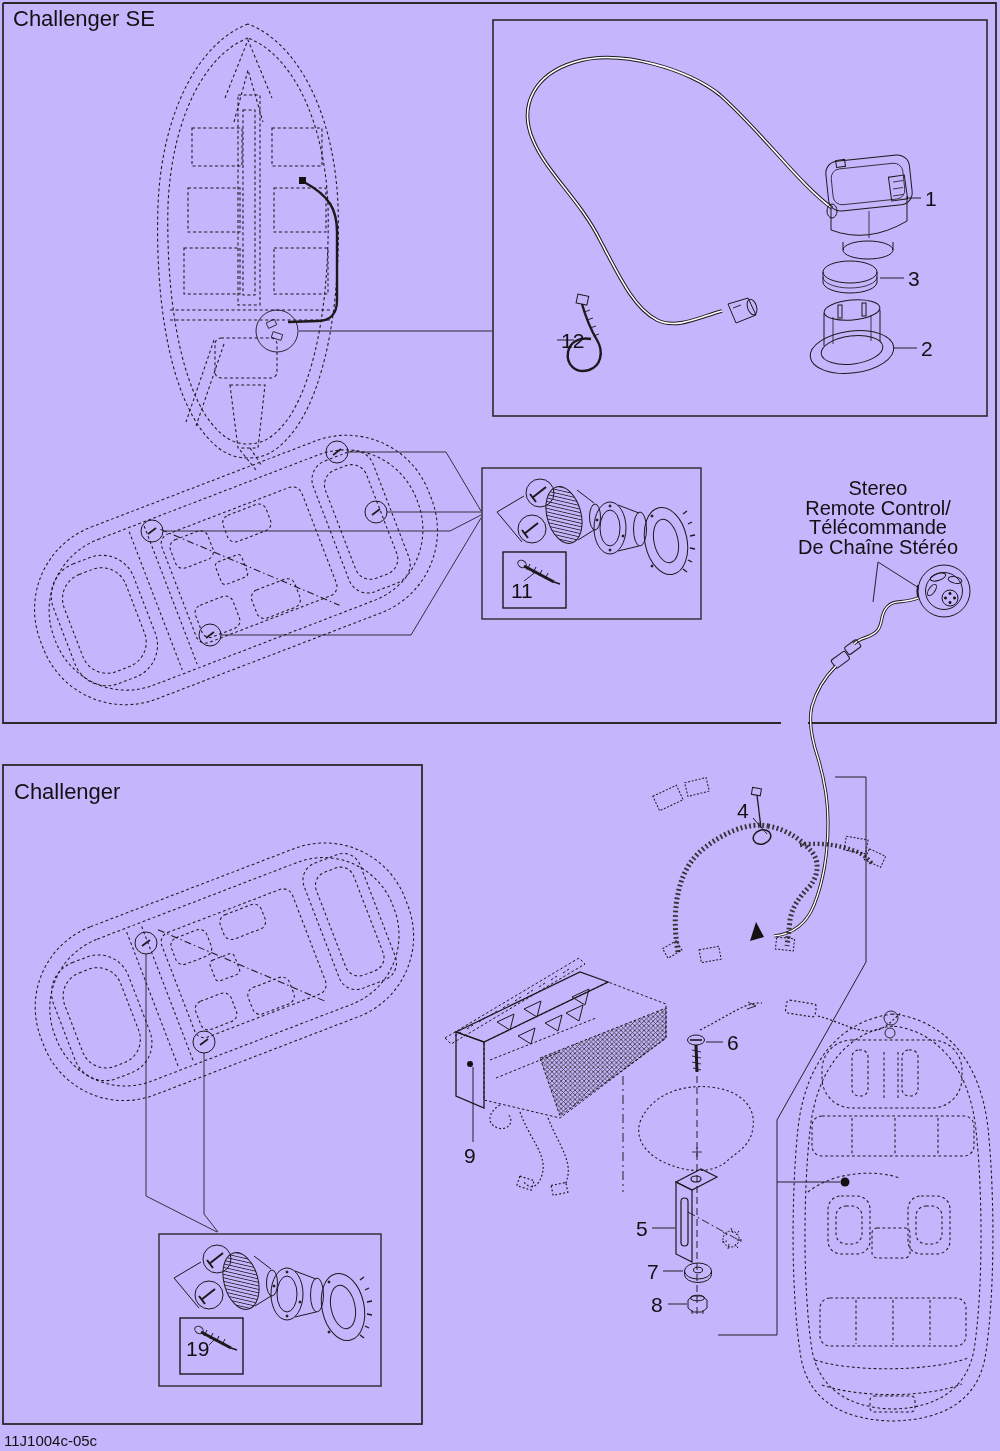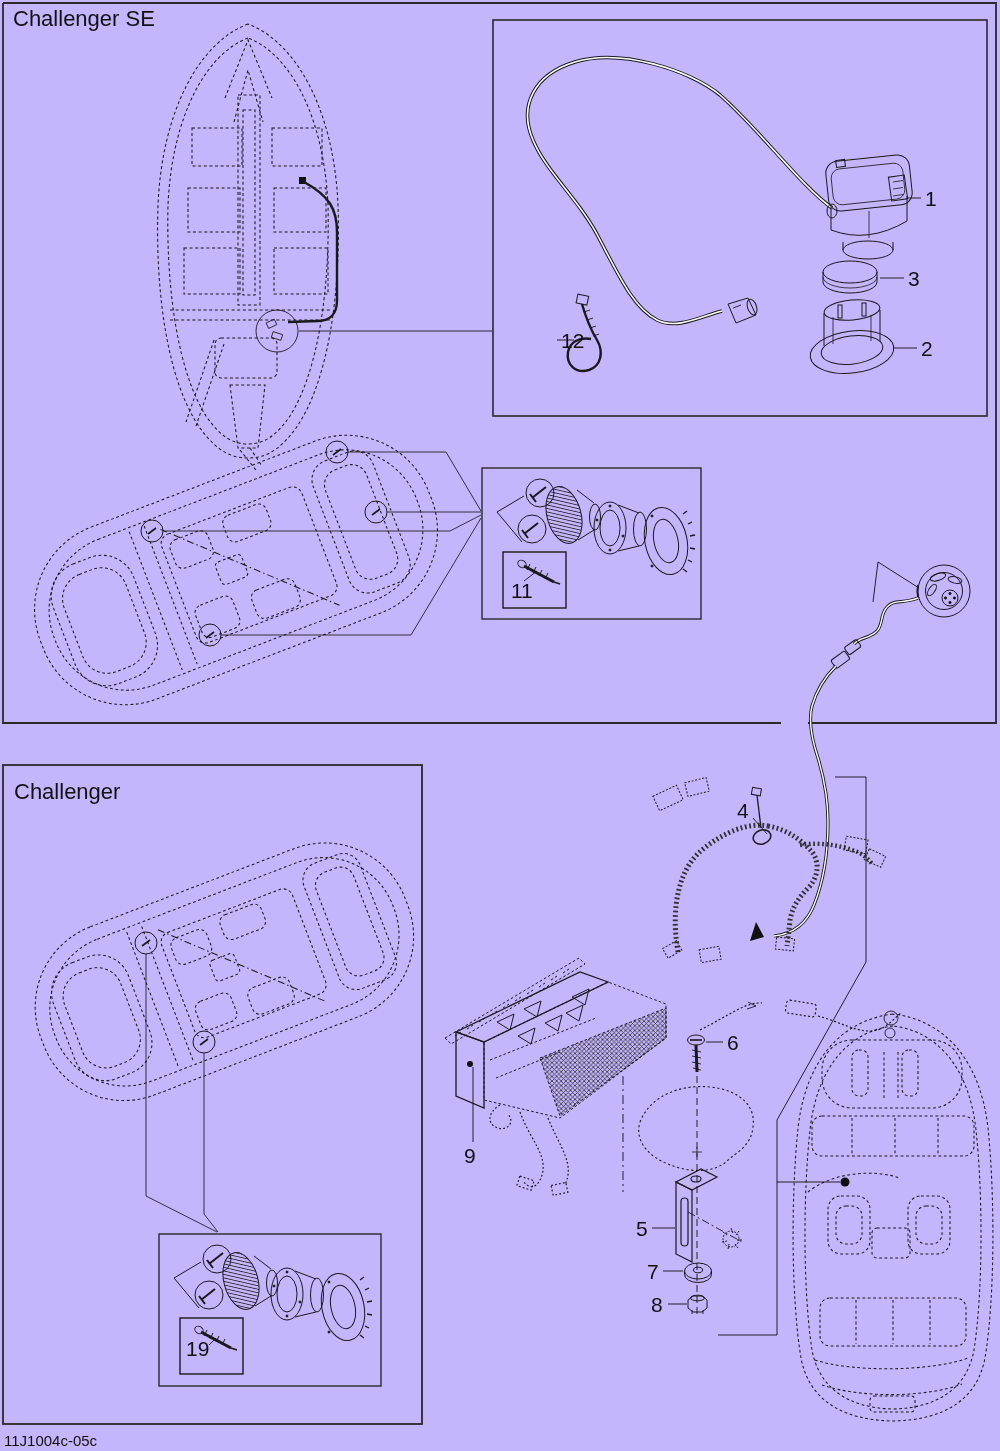--- a/index.html
+++ b/index.html
@@ -363,20 +363,26 @@
     <path d="M835,777 H866 V962 L777,1120 V1335 H718"></path>
     <path d="M777,1182 H840"></path>
     <circle cx="845" cy="1182" r="4.5" fill="#111" stroke="none"></circle>
   </g>
 
 </svg>
 
 <div class="lbl title" style="left:13px;top:8px;">Challenger SE</div>
 
 
+<div class="stereo-title">
+  <div>Stereo</div>
+  <div>Remote Control/</div>
+  <div>Télécommande</div>
+  <div>De Chaîne Stéréo</div>
+</div>
 
 <div class="lbl title" style="left:14px;top:781px;">Challenger</div>
 
 <div class="lbl" style="left:925px;top:188px;">1</div>
 <div class="lbl" style="left:908px;top:268px;">3</div>
 <div class="lbl" style="left:921px;top:338px;">2</div>
 <div class="lbl" style="left:529px;top:330px;margin-left:32px;">12</div>
 <div class="lbl" style="left:511px;top:580px;">11</div>
 <div class="lbl" style="left:737px;top:800px;">4</div>
 <div class="lbl" style="left:727px;top:1032px;">6</div>

